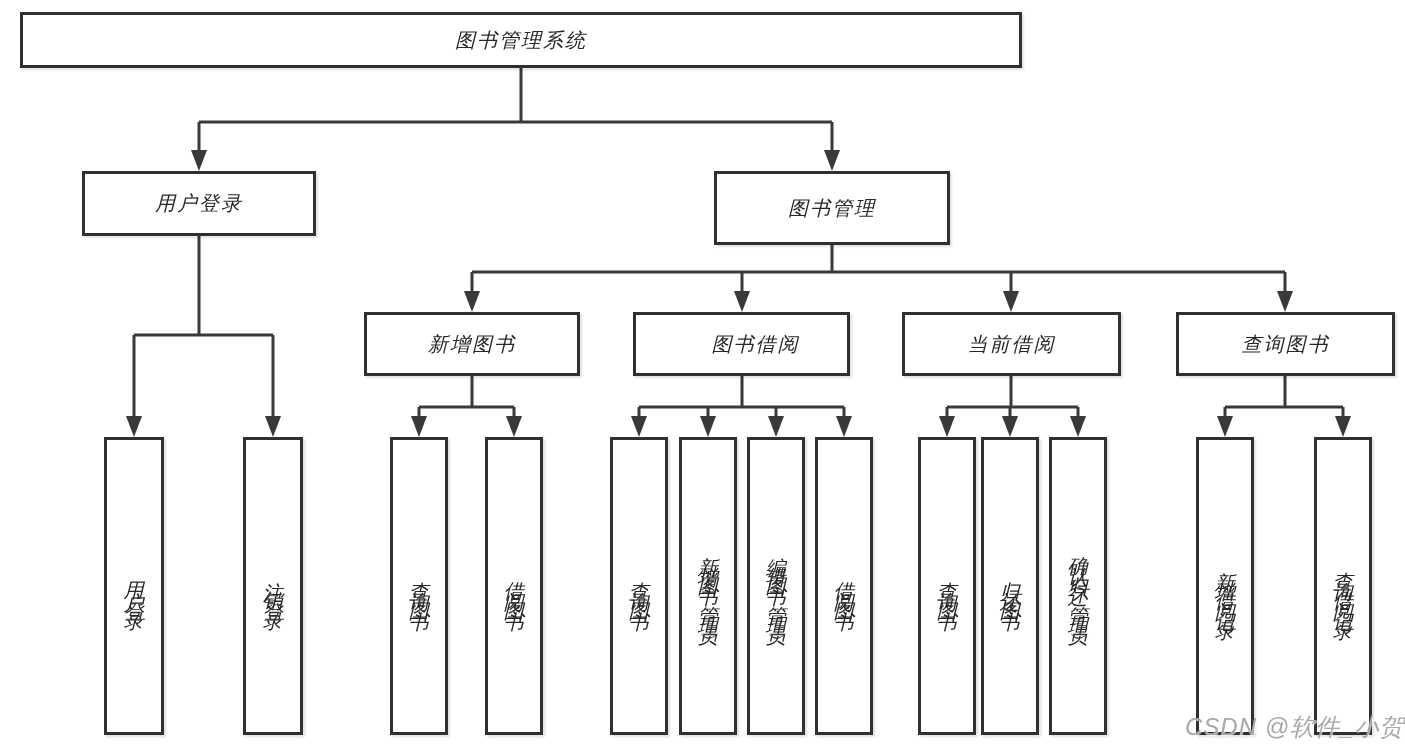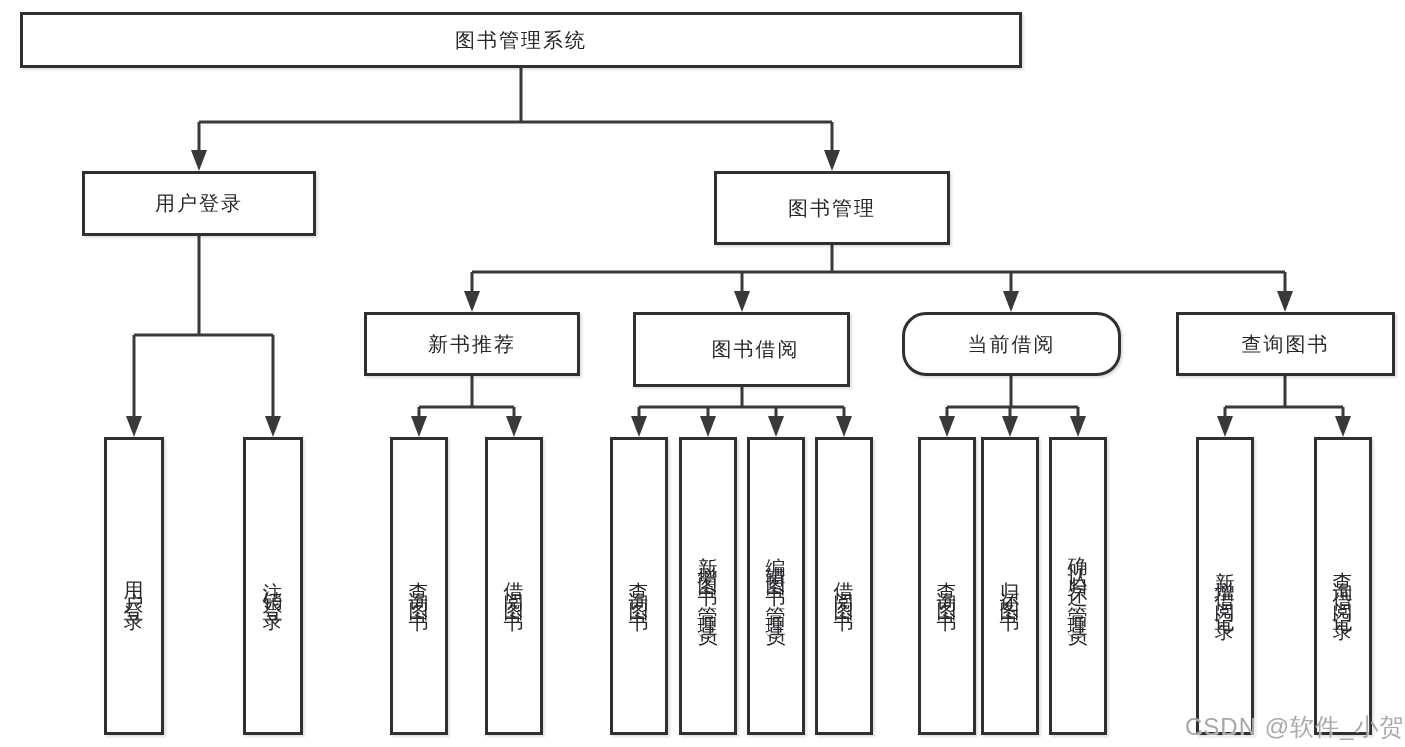--- a/index.html
+++ b/index.html
@@ -3,20 +3,21 @@
 <meta charset="utf-8">
 <style>
   * { margin:0; padding:0; box-sizing:border-box; }
   html,body { background:#fff; }
   .canvas {
     position:relative;
     width:1405px; height:747px;
     background:var(--background,#ffffff);
     font-family:"Liberation Sans","DejaVu Sans",sans-serif;
     overflow:hidden;
+    font-style:italic;
   }
   .connectors { position:absolute; left:0; top:0; width:1405px; height:747px; }
   .cline { fill:none; stroke:var(--line,#38393b); stroke-width:3; }
   .arrow { fill:var(--line,#38393b); stroke:none; }
   .hnode,.vnode {
     position:absolute;
     background:#fff;
     border:3px solid var(--box-border,#2f3032);
     display:flex; align-items:center; justify-content:center;
     color:var(--text,#26272a);
@@ -74,23 +75,23 @@
       <polygon points="1070,416 1086,416 1078,437" class="arrow"></polygon>
       <polygon points="1217,416 1233,416 1225,437" class="arrow"></polygon>
       <polygon points="1335,416 1351,416 1343,437" class="arrow"></polygon>
     </svg>
 
   <div class="hnode" style="left:20px;top:12px;width:1002px;height:56px;">图书管理系统</div>
 
   <div class="hnode" style="left:82px;top:171px;width:234px;height:65px;">用户登录</div>
   <div class="hnode" style="left:714px;top:171px;width:236px;height:74px;">图书管理</div>
 
-  <div class="hnode" style="left:364px;top:312px;width:216px;height:64px;">新书推荐</div>
-  <div class="hnode" style="left:633px;top:312px;width:217px;height:75px;padding-left:28px;">图书借阅</div>
-  <div class="hnode" style="left:902px;top:312px;width:219px;height:64px;border-radius:24px;">当前借阅</div>
+  <div class="hnode" style="left:364px;top:312px;width:216px;height:64px;">新增图书</div>
+  <div class="hnode" style="left:633px;top:312px;width:217px;height:64px;padding-left:28px;">图书借阅</div>
+  <div class="hnode" style="left:902px;top:312px;width:219px;height:64px;">当前借阅</div>
   <div class="hnode" style="left:1176px;top:312px;width:219px;height:64px;">查询图书</div>
 
   <div class="vnode" style="left:104px;top:437px;width:60px;height:298px;">
     <span>用户登录</span>
   </div>
   <div class="vnode" style="left:243px;top:437px;width:60px;height:298px;">
     <span>注销登录</span>
   </div>
 
   <div class="vnode" style="left:390px;top:437px;width:58px;height:298px;">

